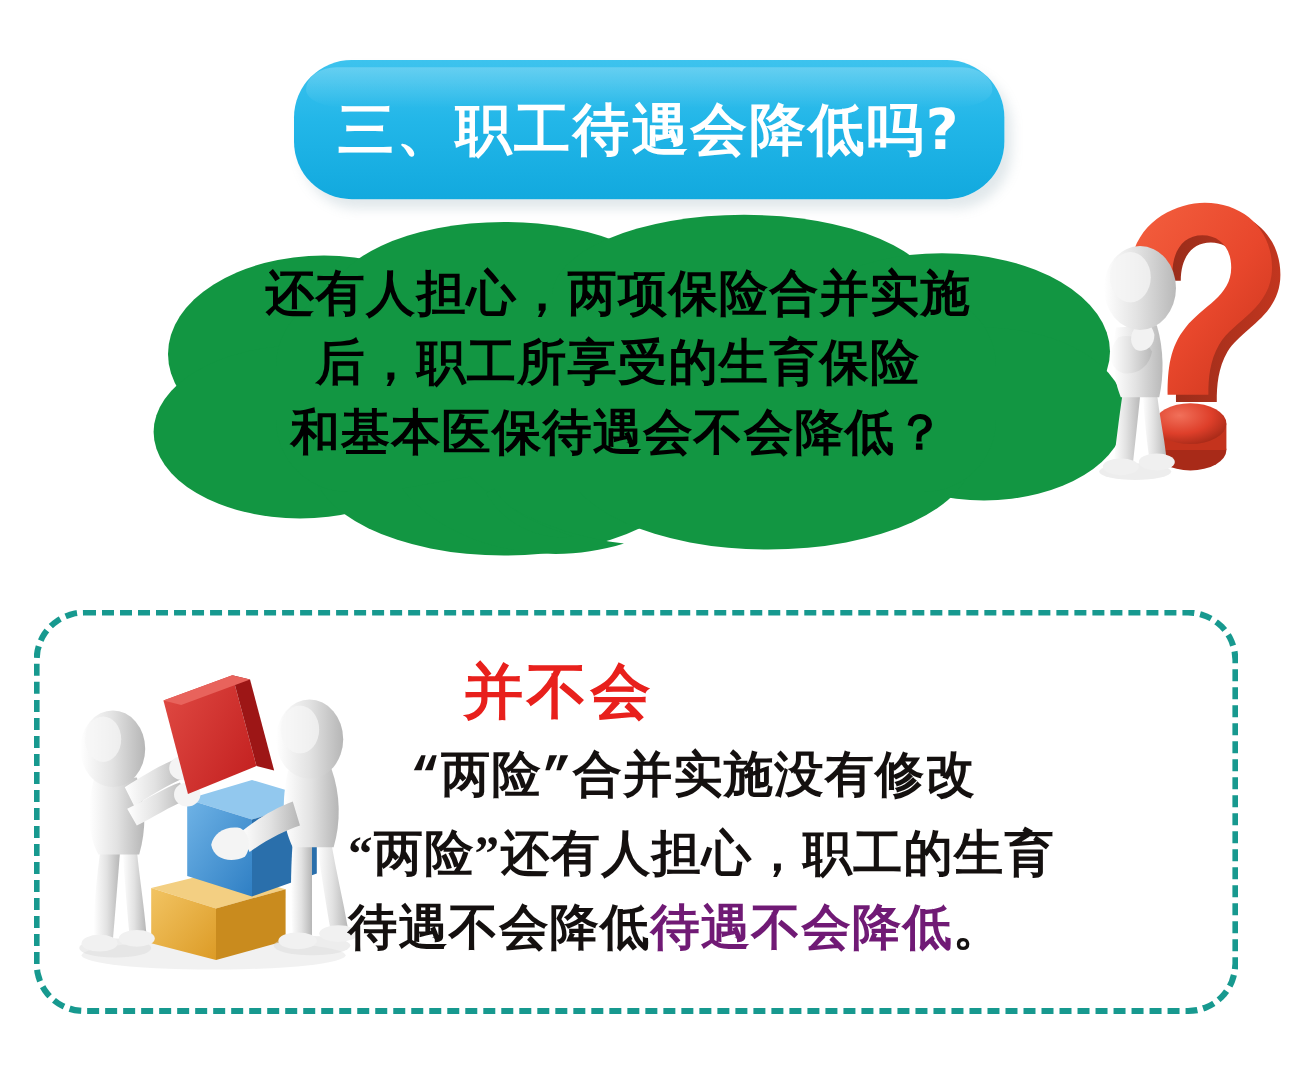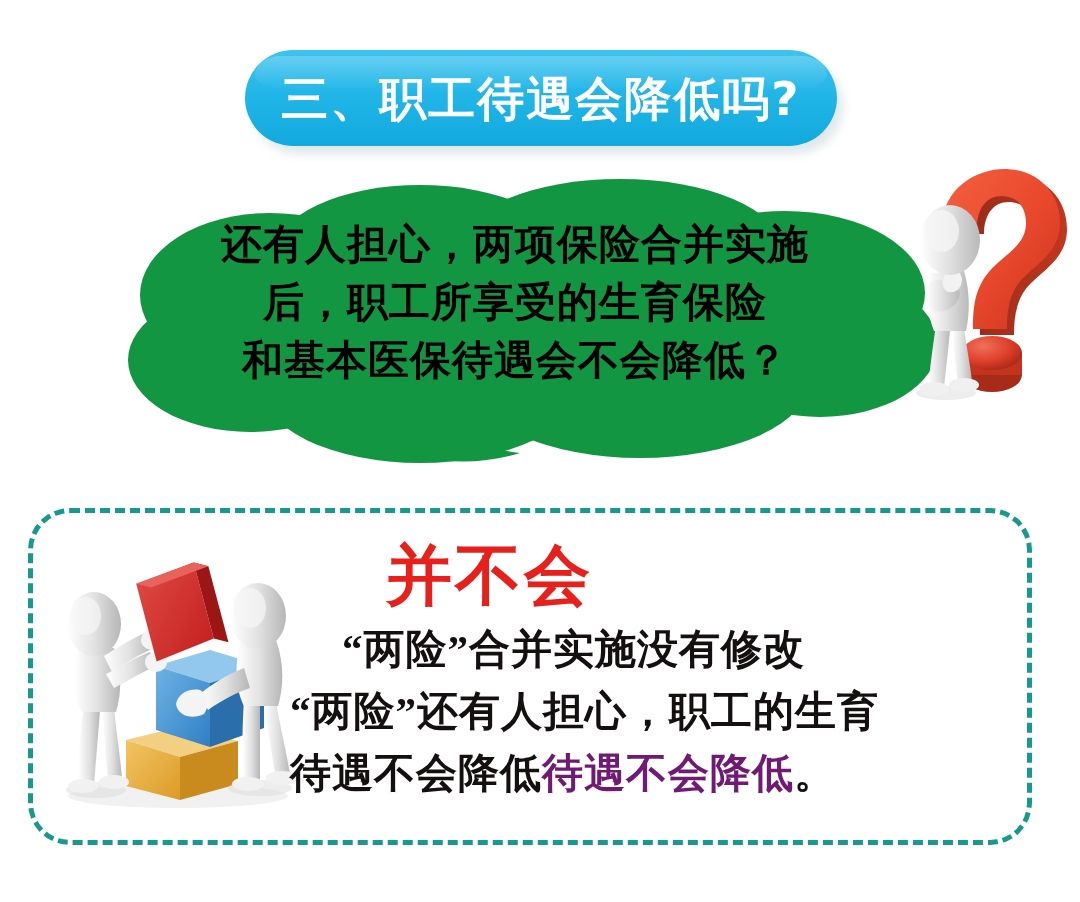--- a/index.html
+++ b/index.html
@@ -14,21 +14,21 @@
     overflow: hidden;
     font-family: "Liberation Serif", "DejaVu Serif", serif;
   }
 
   
   .header-pill {
     position: absolute;
     left: 245px;
     top: 50px;
     width: 592px;
-    height: 96px;
+    height: 116px;
     border-radius: 48px;
     background: linear-gradient(180deg, #3dc3ee 0%, #22b6e8 45%, #12a9de 100%);
     box-shadow: 6px 8px 10px rgba(120,150,165,0.22);
     display: flex;
     align-items: center;
     justify-content: center;
   }
   .header-pill::after{
     content:"";
     position:absolute;
@@ -104,37 +104,37 @@
   }
   .answer-text {
     position: absolute;
     left: 290px;
     top: 536px;
     width: 700px;
   }
   .answer-headline {
     color: #e8201c;
     font-family: "DejaVu Sans", "Liberation Sans", sans-serif;
-    font-size: 66px;
+    font-size: 50px;
     font-weight: bold;
     line-height: 80px;
     letter-spacing: 3px;
     margin-left: 96px;
   }
   .answer-body {
     margin-top: 2px;
     color: #14100f;
     font-family: "Liberation Serif", "DejaVu Serif", serif;
     font-size: 41px;
     font-weight: bold;
     line-height: 62px;
     letter-spacing: 1px;
   }
   .answer-body .bl { display:block; white-space:nowrap; }
-  .answer-body .bl1 { text-indent: 52px; }
+  .answer-body .bl1 { text-indent: 52px; font-family: Liberation Mono, monospace; }
   .hl-red { color: #701a75; }
 </style>
 </head>
 <body>
 
 <div class="header-pill">
   <span class="header-title">三、职工待遇会降低吗?</span>
 </div>
 
 <div class="cloud-wrap">

